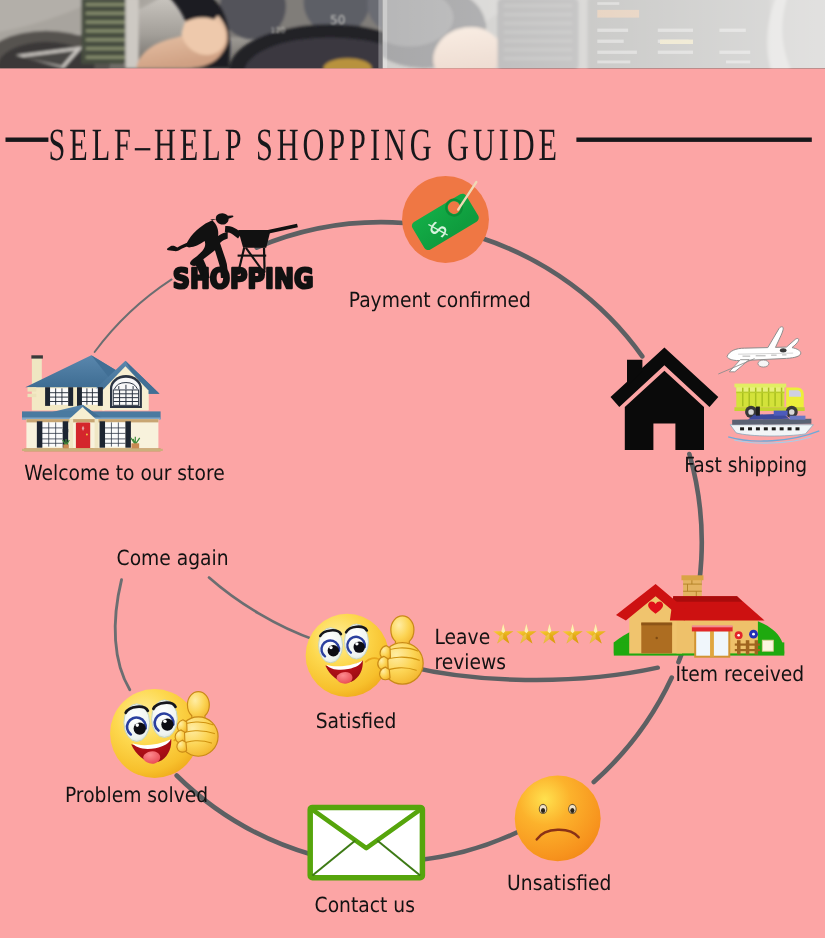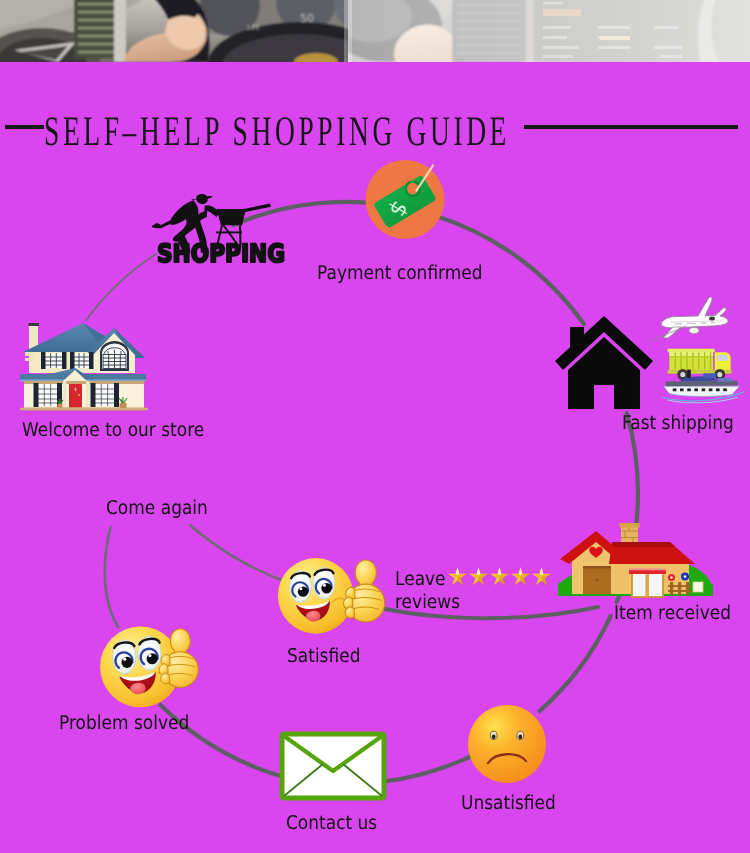--- a/index.html
+++ b/index.html
@@ -1,18 +1,18 @@
 <!DOCTYPE html>
 <html><head>
 <meta charset="utf-8">
 <style>
   html,body{margin:0;padding:0;background:#fff;}
   body{width:750px;height:853px;font-family:"DejaVu Sans",sans-serif;overflow:hidden;
        -webkit-font-smoothing:antialiased;text-rendering:geometricPrecision;}
-  .page{position:relative;width:750px;height:853px;background:#d946ef;overflow:hidden;}
+  .page{position:relative;width:750px;height:853px;background:#fca5a5;overflow:hidden;}
 
   
   #hero{position:absolute;left:0;top:0;width:750px;height:62px;overflow:hidden;background:#5d5b58;}
 
   
   .title-row{position:absolute;left:0;top:108px;width:750px;height:48px;}
   .ttl{position:absolute;left:44px;top:0;font-family:"Liberation Serif",serif;
        font-size:42px;line-height:48px;letter-spacing:5.5px;color:#17171a;white-space:nowrap;
        display:inline-block;transform:scaleX(0.655);transform-origin:left top;}
   .dash{position:absolute;height:4px;background:#17171a;top:17px;}

